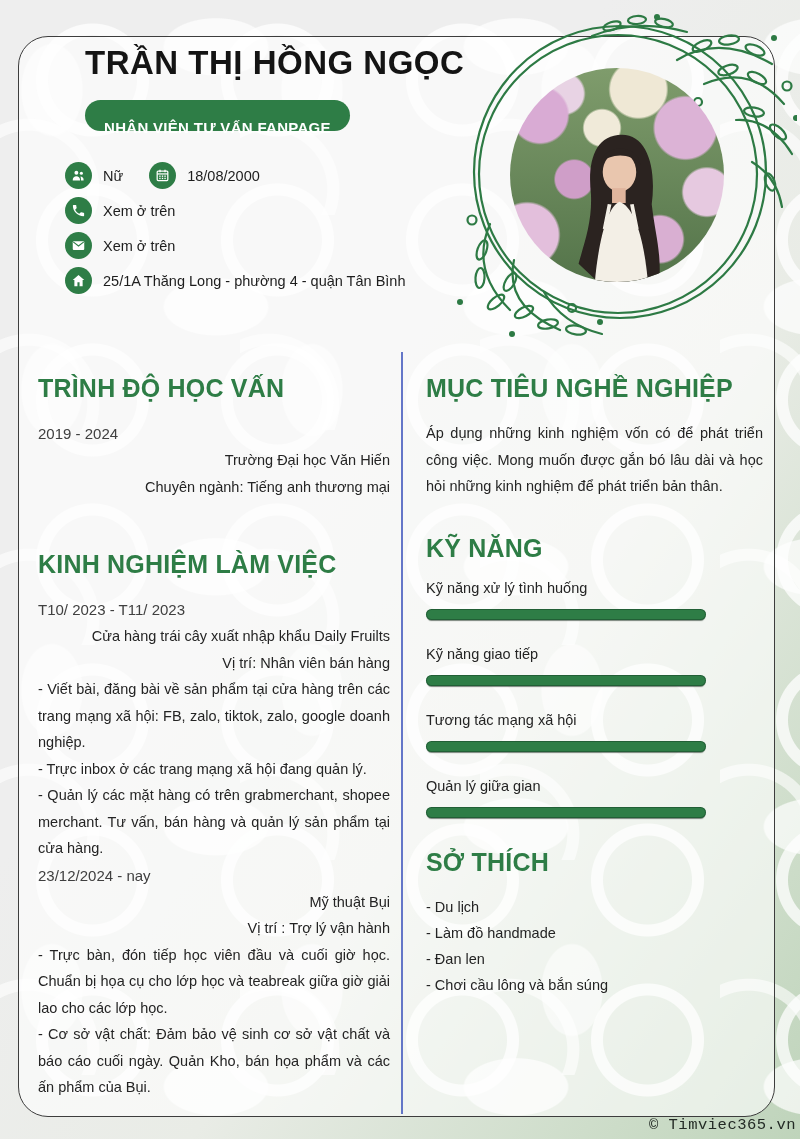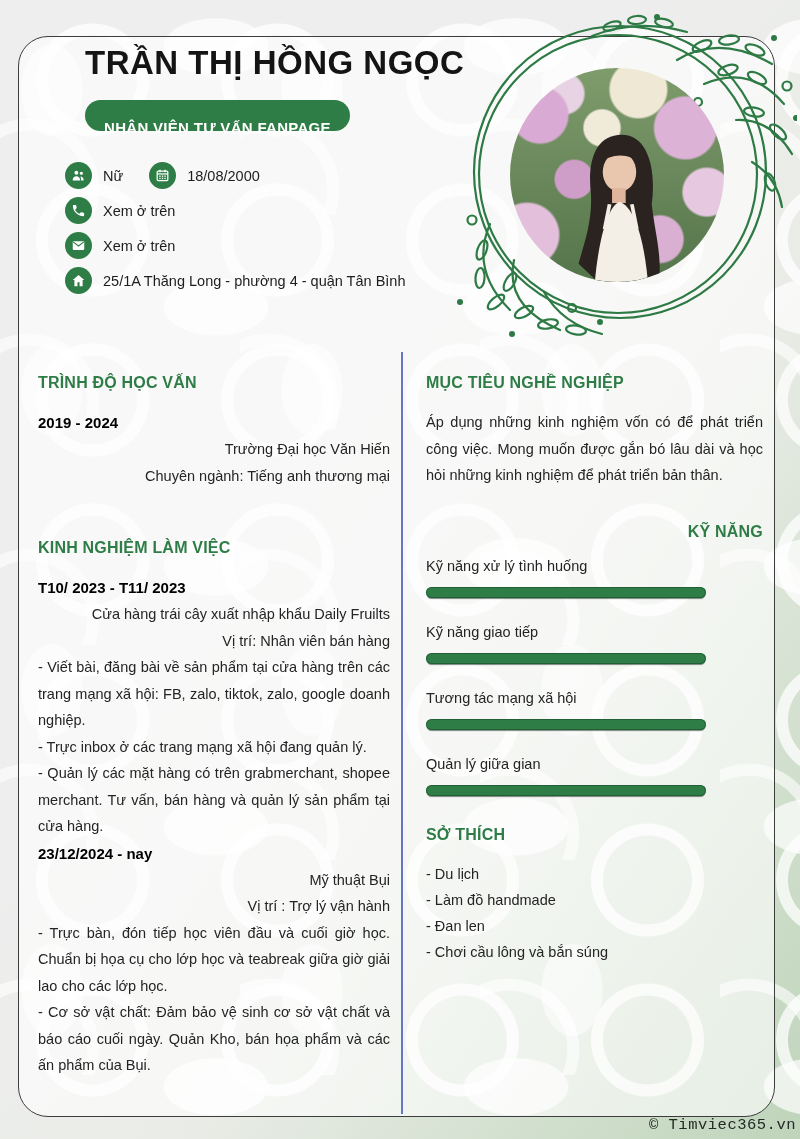--- a/index.html
+++ b/index.html
@@ -60,25 +60,25 @@
       radial-gradient(circle at 25% 12%, #e8d3e4 0 8%, transparent 9%),
       linear-gradient(180deg,#7f9c6c,#54744a);
   }
   .photo svg { position:absolute; left:50%; bottom:-2px; transform:translateX(-46%); }
 
   .divider { position:absolute; left:401px; top:352px; width:2px; height:762px; background:#4a5fc0; opacity:.85; }
 
   .col { position:absolute; top:374px; }
   .col-left  { left:38px;  width:352px; }
   .col-right { left:426px; width:337px; }
-  h2.sec { font-size:16px; font-weight:800; color:#2e7d46; letter-spacing:.2px; margin-bottom:17px; }
+  h2.sec { font-size:25px; font-weight:800; color:#2e7d46; letter-spacing:.2px; margin-bottom:17px; }
   .mt1 { margin-top:50px; }
-  .mt2 { margin-top:34px;text-align:right; }
+  .mt2 { margin-top:34px; }
   .mt3 { margin-top:30px; }
-  .bold-line { font-weight:700; font-size:15px; color:#000000; line-height:27px; }
+  .bold-line { font-weight:400; font-size:15px; color:#404040; line-height:27px; }
   .line, .para p, .plain { font-size:14.5px; color:#242424; line-height:26.5px;text-align:right; }
   .para p { text-align:justify; }
   .skill { margin-bottom:26px; }
   .skill-label { font-size:14.5px; color:#242424; margin-bottom:13px; }
   .skill-track { width:280px; height:11px; border-radius:7px; }
   .skill-fill {
     height:11px; border-radius:7px; background:#2e7d46;
     box-shadow:0 2px 1px -1px rgba(20,40,25,.55), inset 0 0 0 1px rgba(20,60,35,.45);
   }
   .hobby { font-size:14.5px; color:#242424; line-height:26px; }

